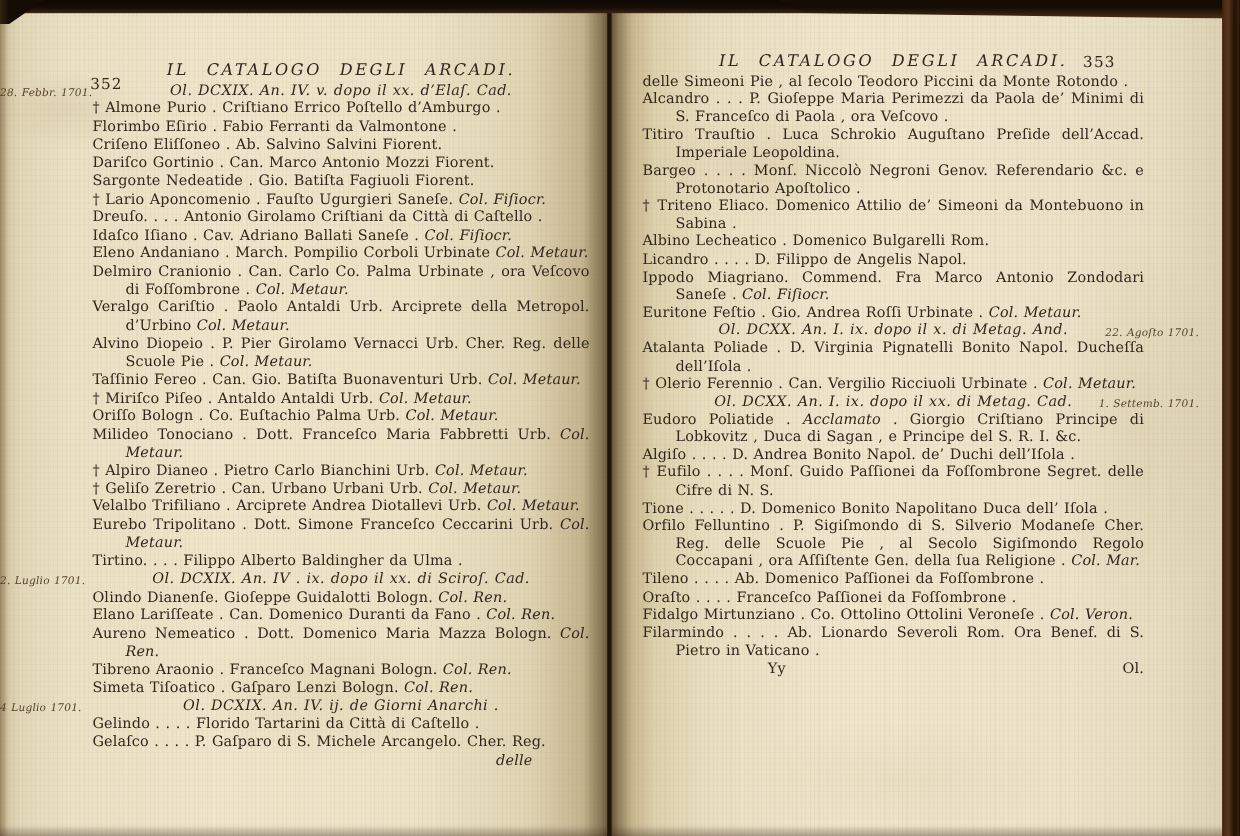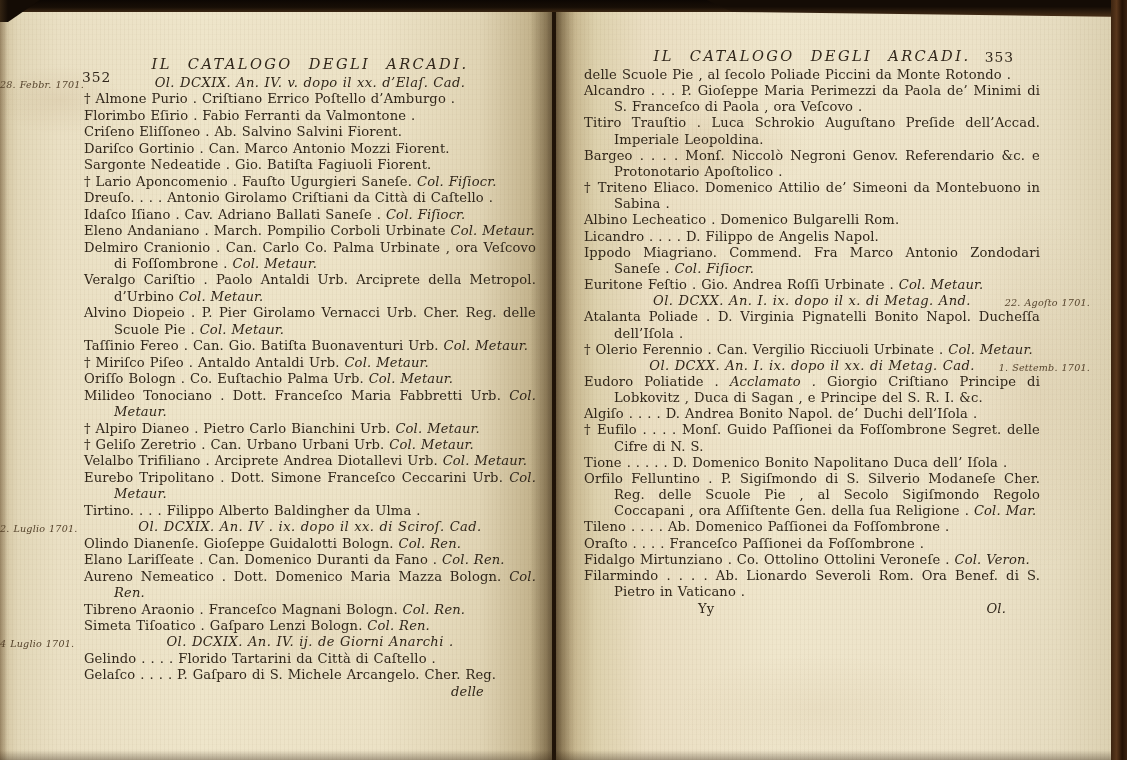--- a/index.html
+++ b/index.html
@@ -67,21 +67,21 @@
            letter-spacing:.4px;}
   .it{font-style:italic;}
   .mnote{position:absolute;top:2px;font-style:italic;font-size:9.6px;
          letter-spacing:.2px;color:#55432c;white-space:nowrap;text-indent:0;}
   .mnote-left{left:-84px;}
   .mnote-right{right:-50px;}
 
   .catchword-line{text-align:right;padding-right:52px;}
   .sig-line{display:flex;padding-top:1px;}
   .sig-mark{margin-left:114px;}
-  .sig-catch{margin-left:auto;margin-right:34px;font-style:italic;}
+  .sig-catch{margin-left:auto;}
 </style>
 </head>
 <body>
 
 <div class="photo">
 
   <div class="page page-left">
     <div class="col col-left">
       <div class="pg-header">
         <span class="pg-num at-left">352</span>
@@ -126,21 +126,21 @@
     </div>
   </div>
 
   <div class="page page-right">
     <div class="col col-right">
       <div class="pg-header">
         <span>IL CATALOGO DEGLI ARCADI.</span>
         <span class="pg-num at-right">353</span>
       </div>
       <div>
-          <div class="entry"><span>delle Scuole Pie , al ſecolo Poliade Piccini da Monte Rotondo .</span></div>
+          <div class="entry"><span>delle Simeoni Pie , al ſecolo Teodoro Piccini da Monte Rotondo .</span></div>
           <div class="entry"><span>Alcandro . . . P. Gioſeppe Maria Perimezzi da Paola de’ Minimi di S. Franceſco di Paola , ora Veſcovo .</span></div>
           <div class="entry"><span>Titiro Trauſtio . Luca Schrokio Auguſtano Preſide dell’Accad. Imperiale Leopoldina.</span></div>
           <div class="entry"><span>Bargeo . . . . Monſ. Niccolò Negroni Genov. Referendario &amp;c. e Protonotario Apoſtolico .</span></div>
           <div class="entry"><span>† Triteno Eliaco. Domenico Attilio de’ Simeoni da Montebuono in Sabina .</span></div>
           <div class="entry"><span>Albino Lecheatico . Domenico Bulgarelli Rom.</span></div>
           <div class="entry"><span>Licandro . . . . D. Filippo de Angelis Napol.</span></div>
           <div class="entry"><span>Ippodo Miagriano. Commend. Fra Marco Antonio Zondodari Saneſe . </span><span class="it">Col. Fiſiocr.</span></div>
           <div class="entry"><span>Euritone Feſtio . Gio. Andrea Roſſi Urbinate . </span><span class="it">Col. Metaur.</span></div>
           <div class="heading"><span>Ol. DCXX. An. I. ix. dopo il x. di Metag. And.</span><span class="mnote mnote-right">22. Agoſto 1701.</span></div>
           <div class="entry"><span>Atalanta Poliade . D. Virginia Pignatelli Bonito Napol. Ducheſſa dell’Iſola .</span></div>

